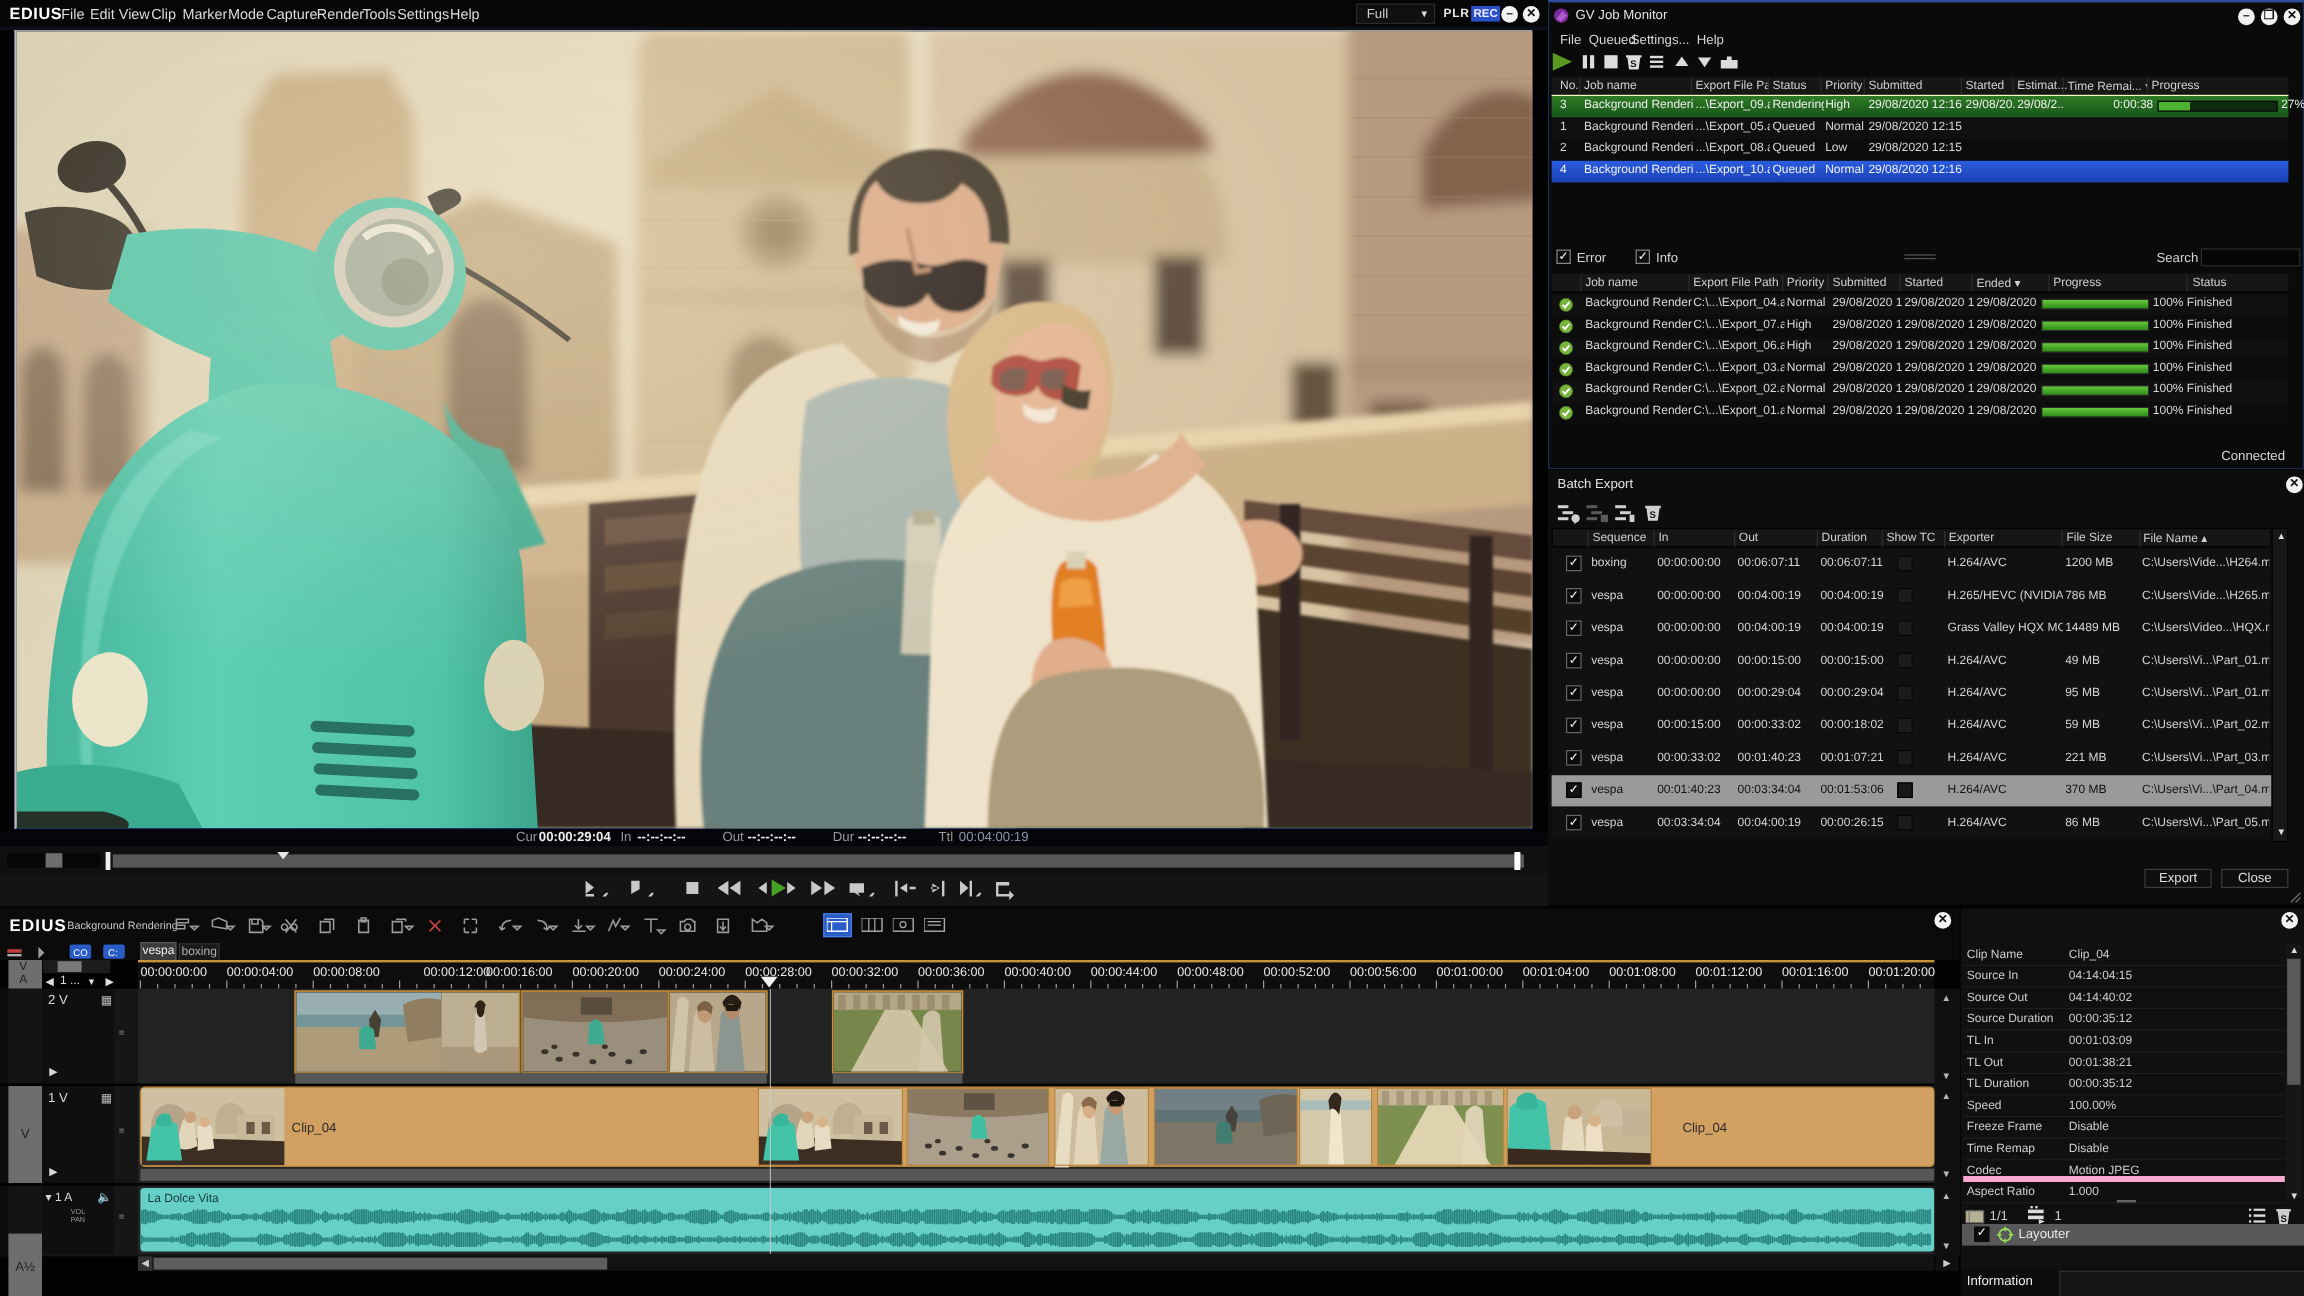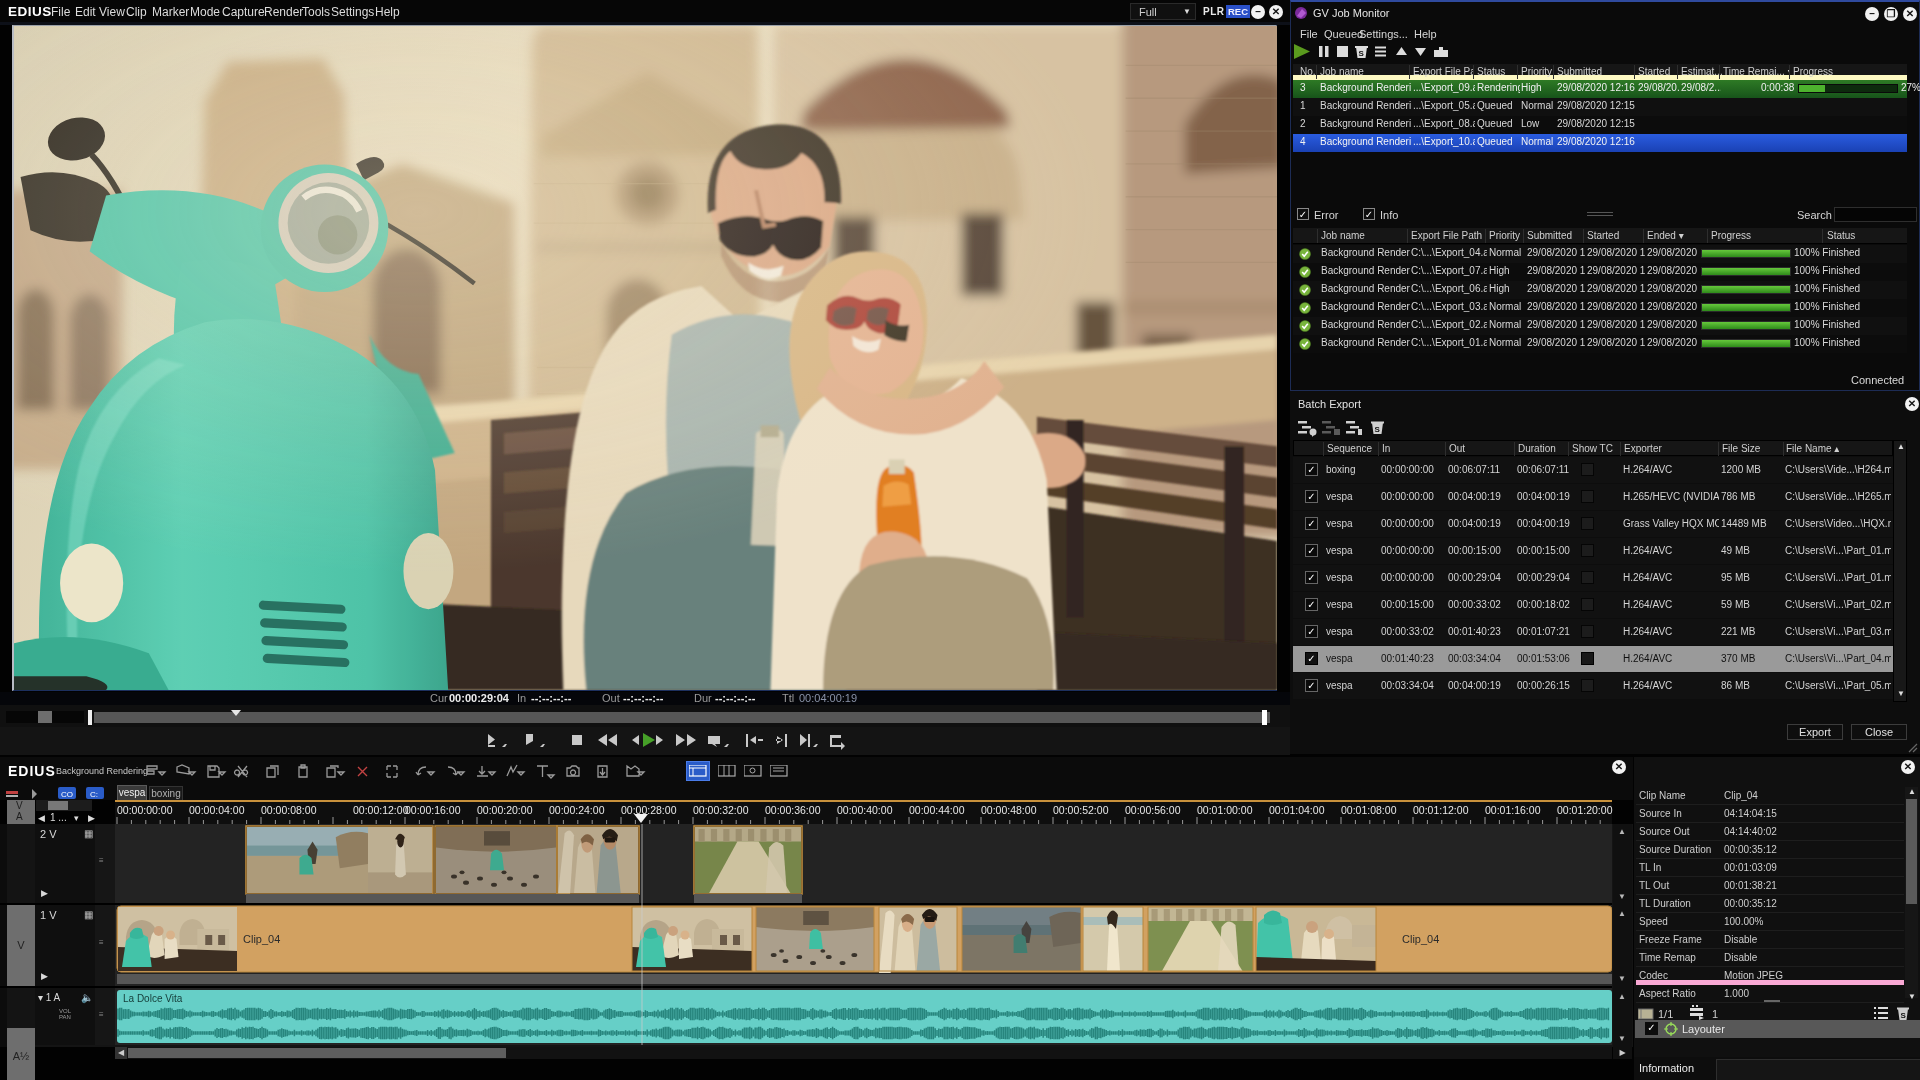--- a/index.html
+++ b/index.html
@@ -755,21 +755,21 @@
       <path d="M63 4 h11 l-1.5 11 h-8 Z M62 3 h13 v2 h-13 Z" fill="#dcdcdc"></path>
         <text x="65.5" y="12.5" font-size="8" fill="#111" font-weight="bold">S</text>
       <rect x="82" y="3.5" width="11" height="2" fill="#dcdcdc"></rect>
         <rect x="82" y="7.5" width="11" height="2" fill="#dcdcdc"></rect>
         <rect x="82" y="11.5" width="11" height="2" fill="#dcdcdc"></rect>
       <path d="M103 12 L108.5 4 L114 12 Z" fill="#dcdcdc"></path>
       <path d="M122 5 L127.5 13 L133 5 Z" fill="#dcdcdc"></path>
       <path d="M141 7 h14 v7 h-14 Z M146 4 h4 v3 h-4 Z" fill="#dcdcdc"></path>
     </svg>
 
-    <div class="abs tblhead" style="left:2px;top:62px;width:614px;height:16px;border-bottom:5px solid #fef9c3;">
+    <div class="abs tblhead" style="left:2px;top:62px;width:614px;height:16px;border-bottom:1px solid #fef9c3;">
       <span class="cell" style="left:7px;">No.</span>
         <span class="cell" style="left:27px;">Job name</span>
       <span class="cell" style="left:120px;width:61px;">Export File Path</span>
         <span class="cell" style="left:184px;">Status</span>
       <span class="cell" style="left:228px;">Priority</span>
         <span class="cell" style="left:264px;">Submitted</span>
       <span class="cell" style="left:345px;">Started</span>
         <span class="cell" style="left:388px;">Estimat...</span>
       <span class="cell" style="left:430px;width:67px;">Time Remai... ▾</span>
         <span class="cell" style="left:500px;">Progress</span>

